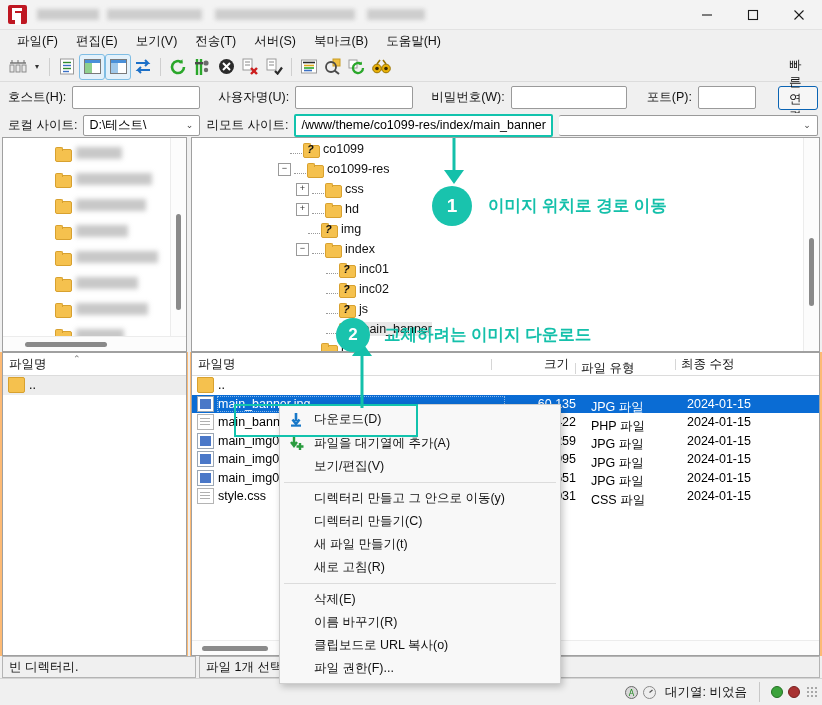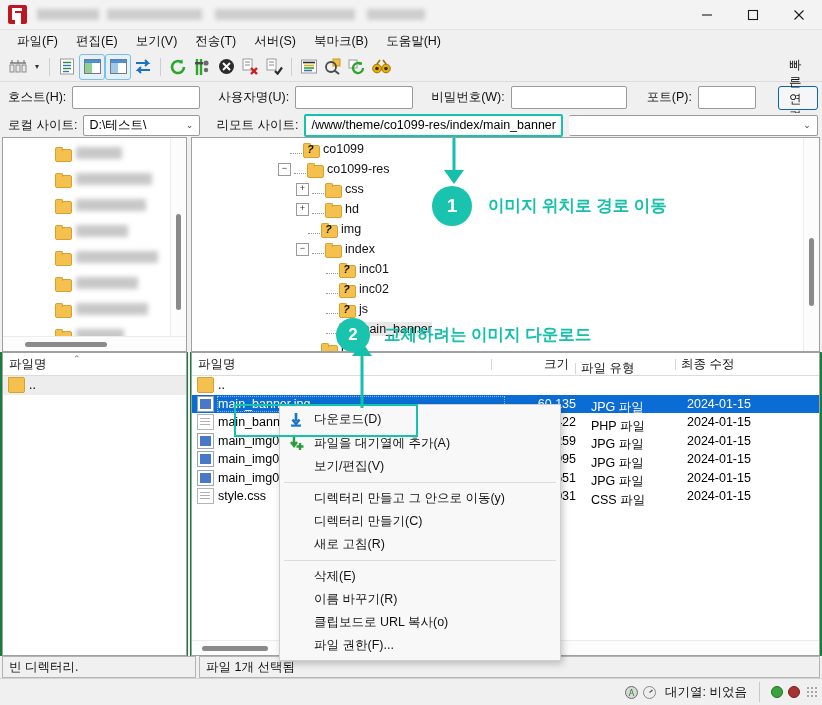--- a/index.html
+++ b/index.html
@@ -56,21 +56,21 @@
   .sitebar{height:24px;background:#f0f0f0;display:flex;align-items:center;padding:0 4px 0 8px;gap:6px;}
   .combo{height:19px;border:1px solid #9a9a9a;background:#fff;display:flex;align-items:center;
          padding:0 2px 0 5px;font-size:12.5px;border-radius:2px;}
   .combo .v{flex:1;overflow:hidden;white-space:nowrap;}
   .combo .ch{width:16px;text-align:center;font-size:9px;color:#444;}
   .remotepath{border:2px solid #12c3ad !important;background:#fff;}
 
   
   .panes{flex:1;display:flex;flex-direction:column;min-height:0;}
   .treerow{height:215px;display:flex;background:#f0f0f0;}
-  .listrow{flex:1;display:flex;min-height:0;background:#15803d;}
+  .listrow{flex:1;display:flex;min-height:0;background:#fdba74;}
   .pane{background:#fff;border:1px solid #a0a0a0;position:relative;overflow:hidden;}
   .lpane{width:183px;margin:0 1px 0 2px;}
   .rpane{flex:1;margin:0 2px 0 1px;}
   .vsplit{width:2px;background:#f0f0f0;}
 
   
   .tree{position:absolute;inset:0;overflow:hidden;font-size:12.5px;margin-left:32px;}
   .tnode{height:20px;display:flex;align-items:center;white-space:nowrap;}
   .tnode .exp{width:11px;height:11px;border:1px solid #9a9a9a;background:#fff;margin-right:3px;
               font-size:9px;line-height:9px;text-align:center;color:#333;flex:none;}
@@ -324,21 +324,21 @@
     <div class="qbtn" style="margin-left:16px">빠른 연결(Q)</div>
 
   </div>
 
   <div class="sitebar">
     <div class="clabel">로컬 사이트:</div>
     <div class="combo" style="width:108px">
       <div class="v">D:\테스트\</div>
       <div class="ch">⌄</div>
     </div>
-    <div class="clabel" style="margin-left:10px">리모트 사이트:</div>
+    <div class="clabel" style="">리모트 사이트:</div>
     <div class="combo remotepath" style="width:248px">
       <div class="v">/www/theme/co1099-res/index/main_banner</div>
     </div>
     <div class="combo" style="flex:1;border-left:none">
       <div class="v"></div>
       <div class="ch">⌄</div>
     </div>
   </div>
 
   <div class="panes">
@@ -630,20 +630,23 @@
       <span>보기/편집(V)</span>
     </div>
     <div class="msep"></div>
     <div class="mi">
       <span>디렉터리 만들고 그 안으로 이동(y)</span>
     </div>
     <div class="mi">
       <span>디렉터리 만들기(C)</span>
     </div>
     <div class="mi">
+      <span>새 파일 만들기(t)</span>
+    </div>
+    <div class="mi">
       <span>새로 고침(R)</span>
     </div>
     <div class="msep"></div>
     <div class="mi">
       <span>삭제(E)</span>
     </div>
     <div class="mi">
       <span>이름 바꾸기(R)</span>
     </div>
     <div class="mi">

